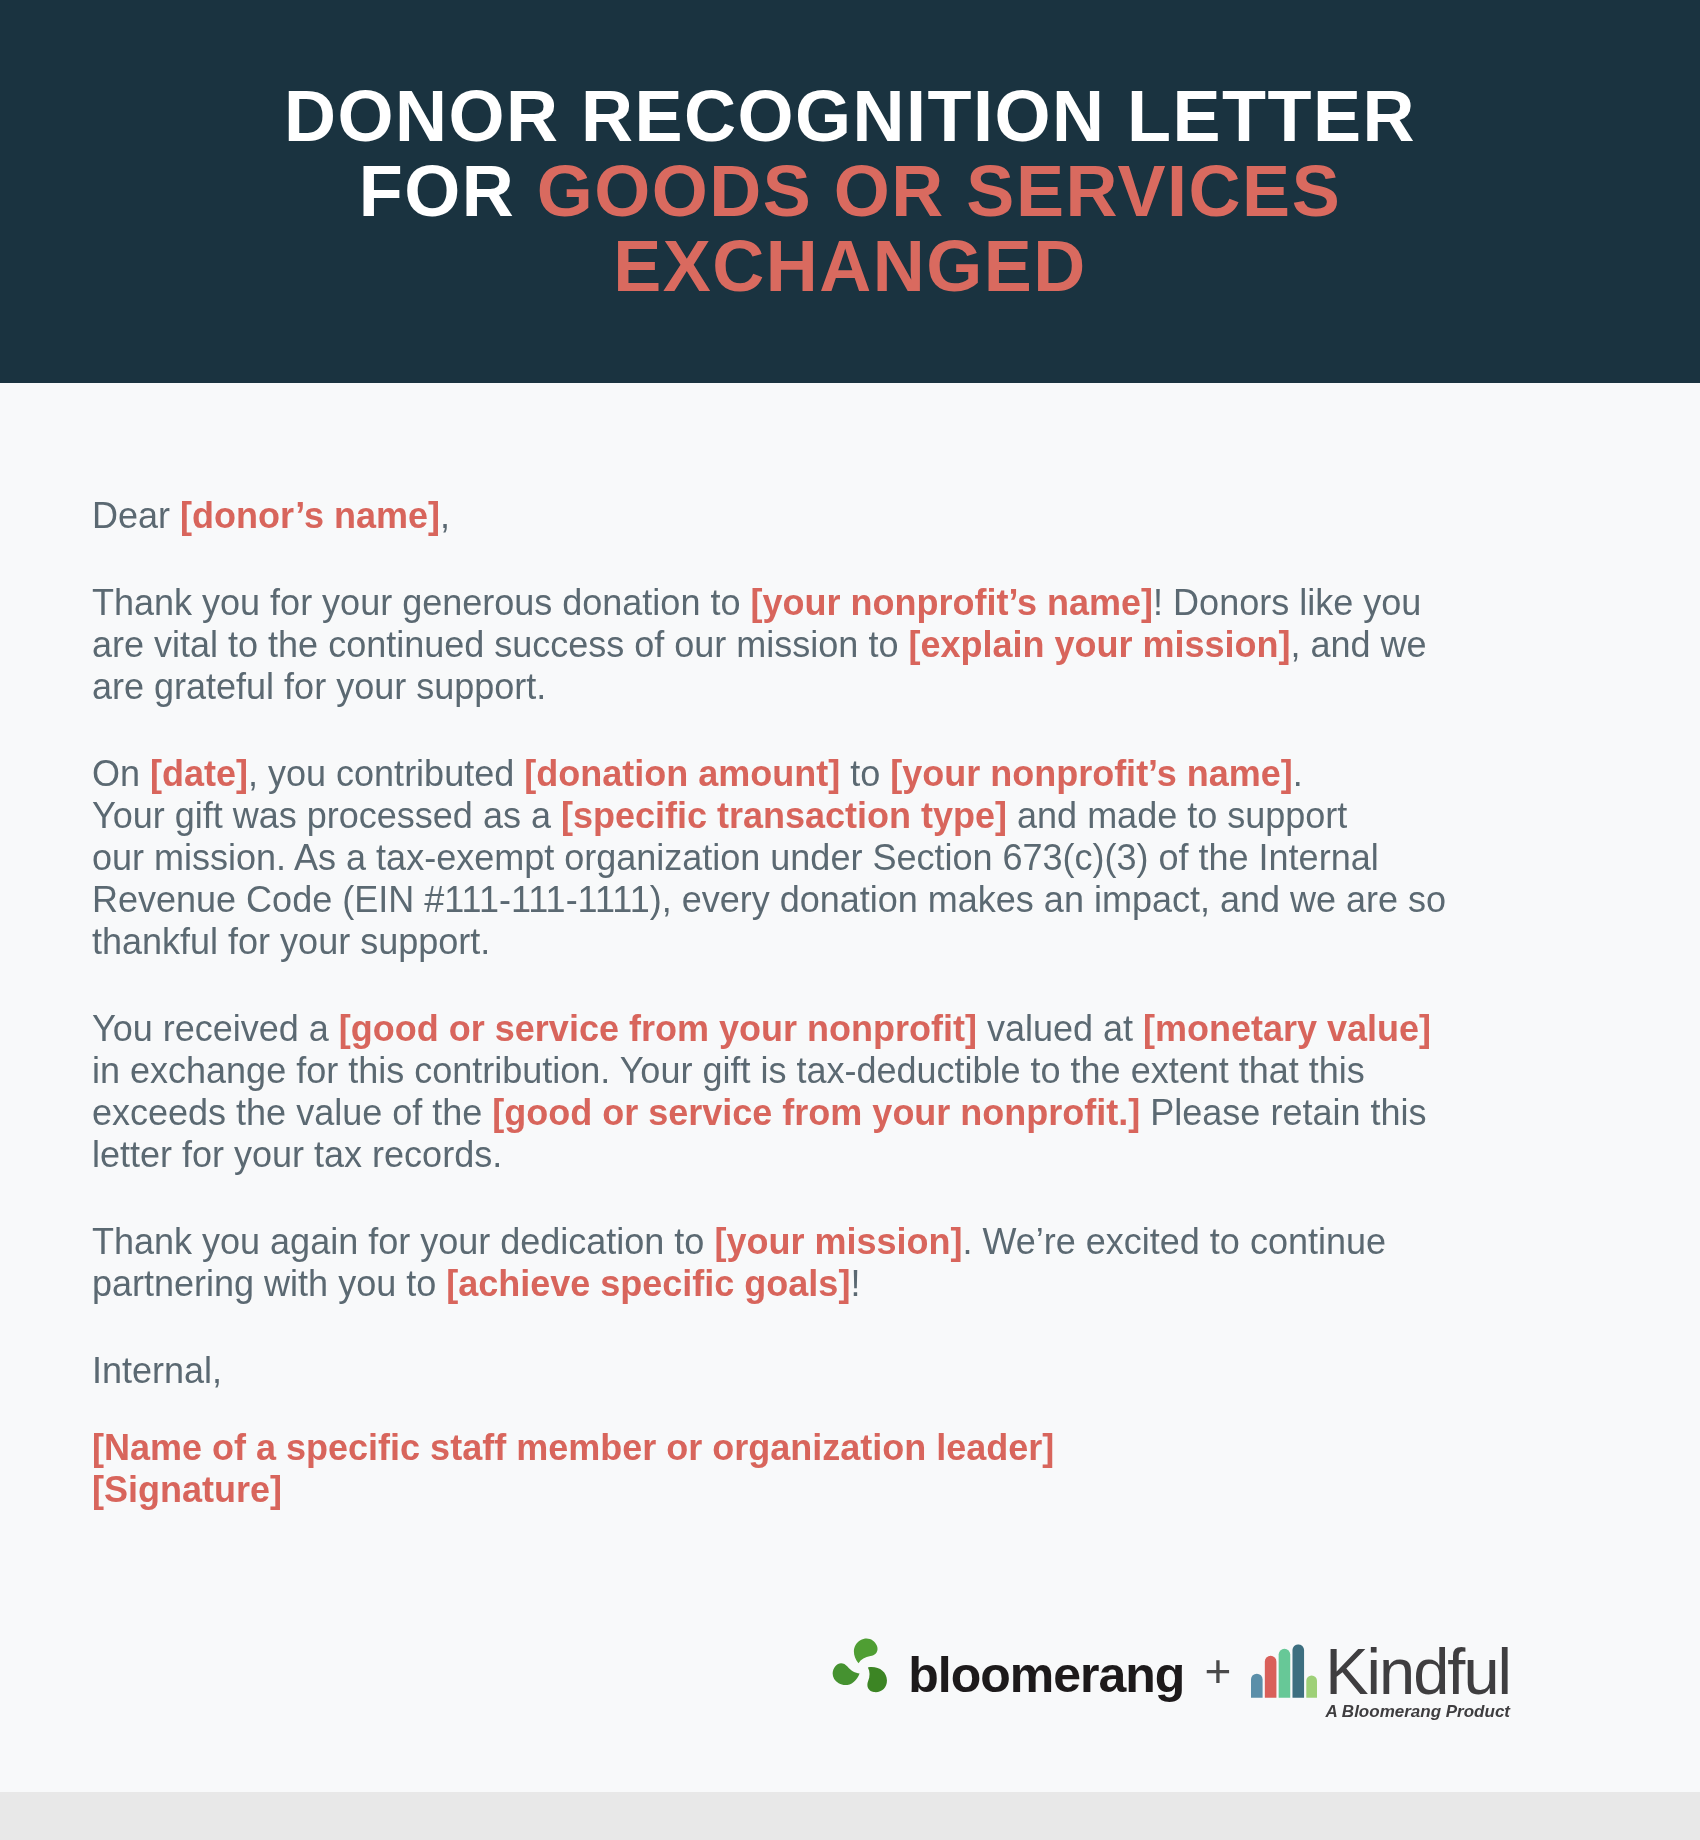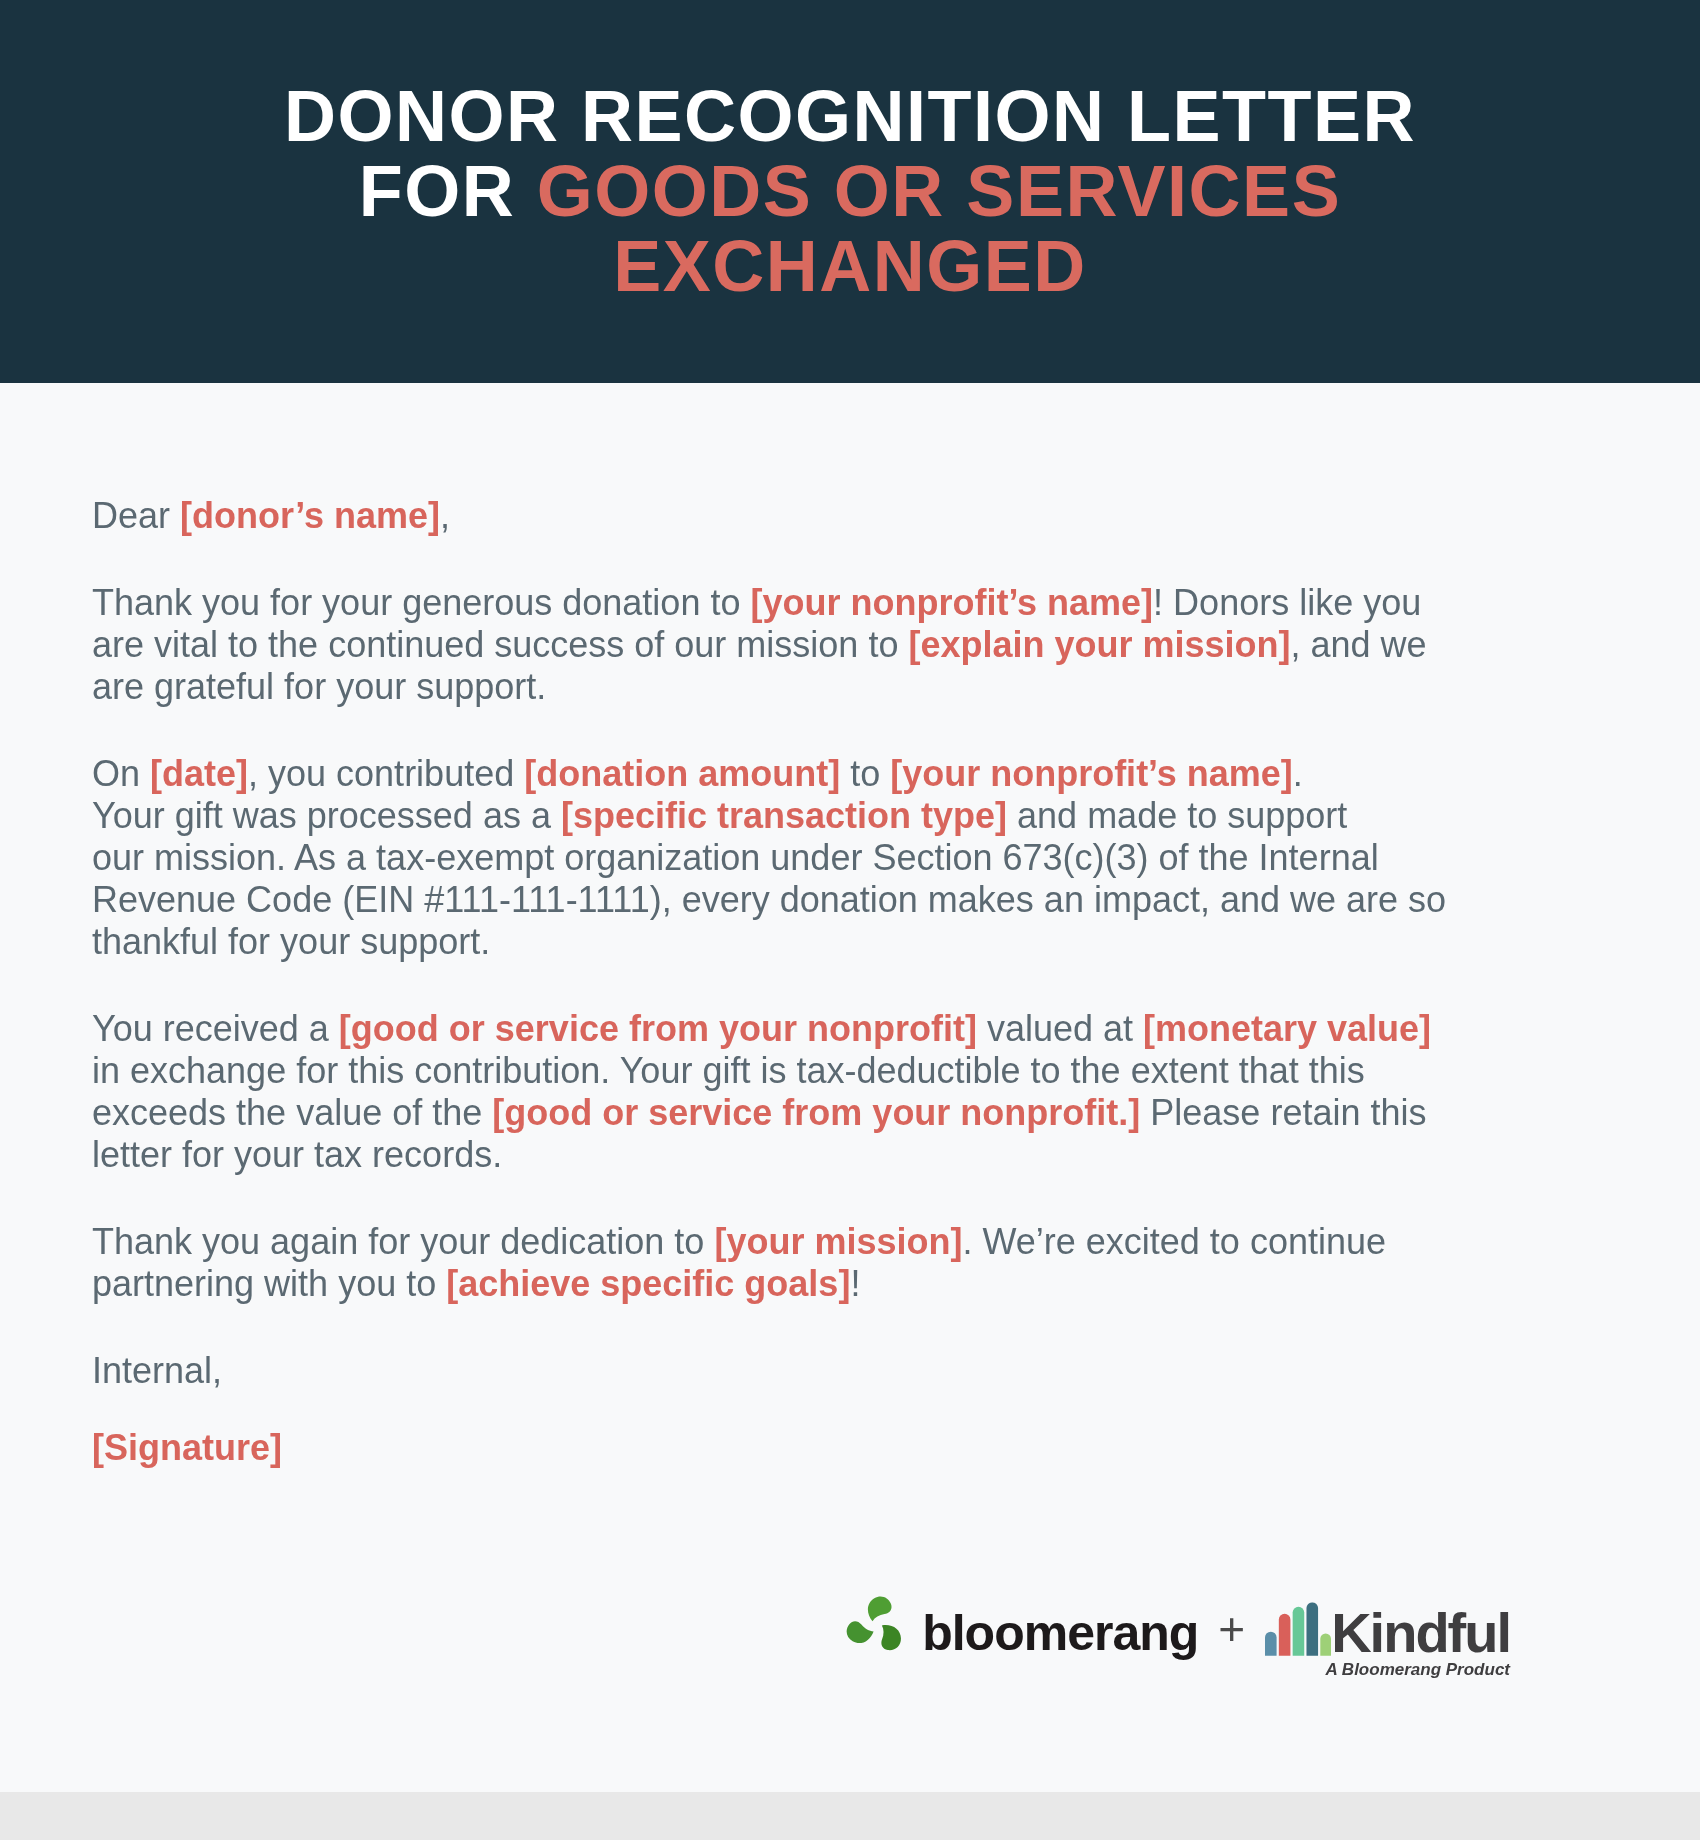--- a/index.html
+++ b/index.html
@@ -60,23 +60,23 @@
     font-size:50px;font-weight:700;letter-spacing:-1px;
     color:var(--logo-dark);
     line-height:0.92;margin-left:16px;
   }
   .plus{
     font-size:46px;font-weight:400;color:#4a4a4a;
     line-height:1;margin:0 20px;padding-bottom:4px;
   }
   .kindful{position:relative;}
   .kindful-word{
-    font-size:56px;font-weight:700;letter-spacing:-2px;
+    font-size:65px;font-weight:400;letter-spacing:-2px;
     color:var(--kindful-text);
-    line-height:0.82;margin-left:0;
+    line-height:0.82;margin-left:8px;
   }
   .kindful-tagline{
     position:absolute;right:0;top:100%;
     margin-top:4px;
     font-size:17px;font-style:italic;font-weight:600;
     color:var(--kindful-text);
     white-space:nowrap;
   }
   svg{display:block;}
 </style>
@@ -116,20 +116,21 @@
         <span class="line" data-name="letter-line"><span data-name="text-segment">letter for your tax records.</span></span>
       </div>
       <div class="para" data-name="closing-paragraph">
         <span class="line" data-name="letter-line"><span data-name="text-segment">Thank you again for your dedication to </span><span class="accent" data-name="placeholder-token">[your mission]</span><span data-name="text-segment">. We’re excited to continue</span></span>
         <span class="line" data-name="letter-line"><span data-name="text-segment">partnering with you to </span><span class="accent" data-name="placeholder-token">[achieve specific goals]</span><span data-name="text-segment">!</span></span>
       </div>
       <div class="para" data-name="sign-off">
         <span class="line" data-name="letter-line"><span data-name="text-segment">Internal,</span></span>
       </div>
       <div class="para" data-name="signature-block">
+        <span class="line" data-name="letter-line"><span class="accent" data-name="placeholder-token">[Name of a specific staff member or organization leader]</span></span>
         <span class="line" data-name="letter-line"><span class="accent" data-name="placeholder-token">[Signature]</span></span>
       </div>
     </main>
 
   <footer class="brands" data-name="footer-logos">
 
     <div class="brand" data-name="bloomerang-logo">
       <svg data-name="bloomerang-pinwheel-icon" width="60" height="60" viewBox="0 0 100 100" aria-hidden="true">
         <g transform="rotate(-12 50 50)">
           <path d="M46 41 C38 26 42 9 57 4 C69 0 80 7 82 19 C83.5 28 77 34 68 33.5 C59 33 51 35.5 46 41 Z" fill="var(--petal-0)"></path>

